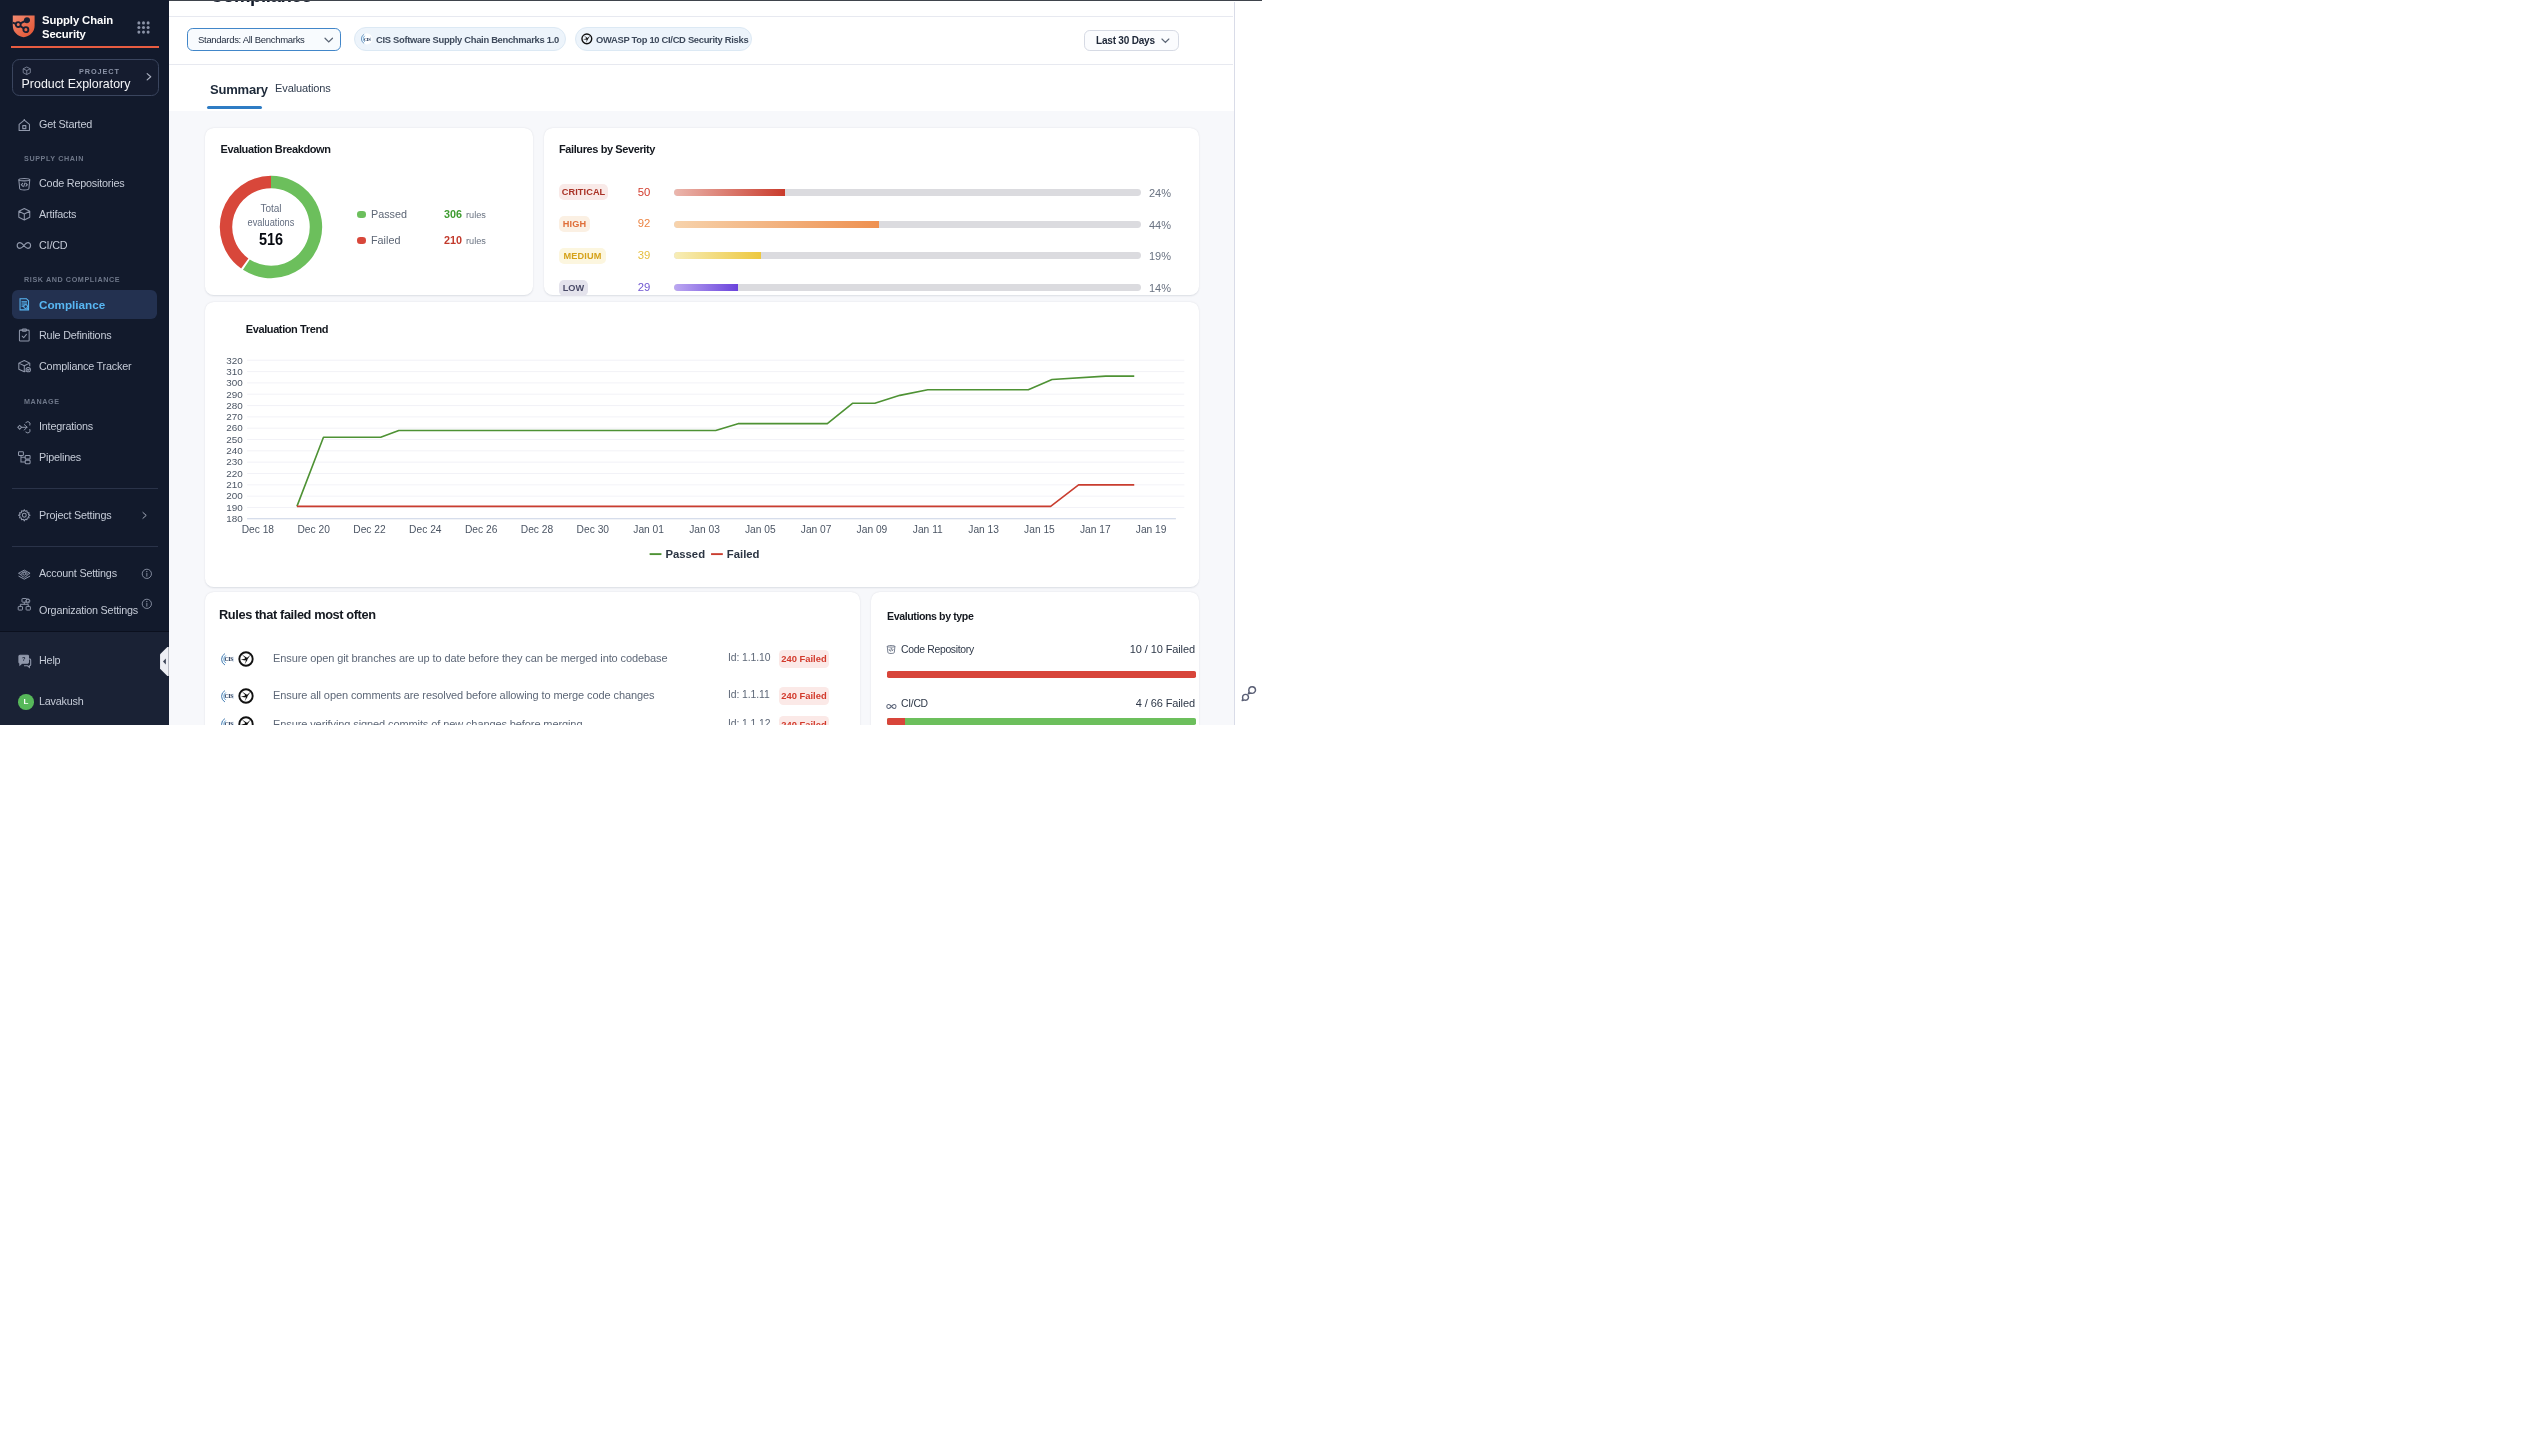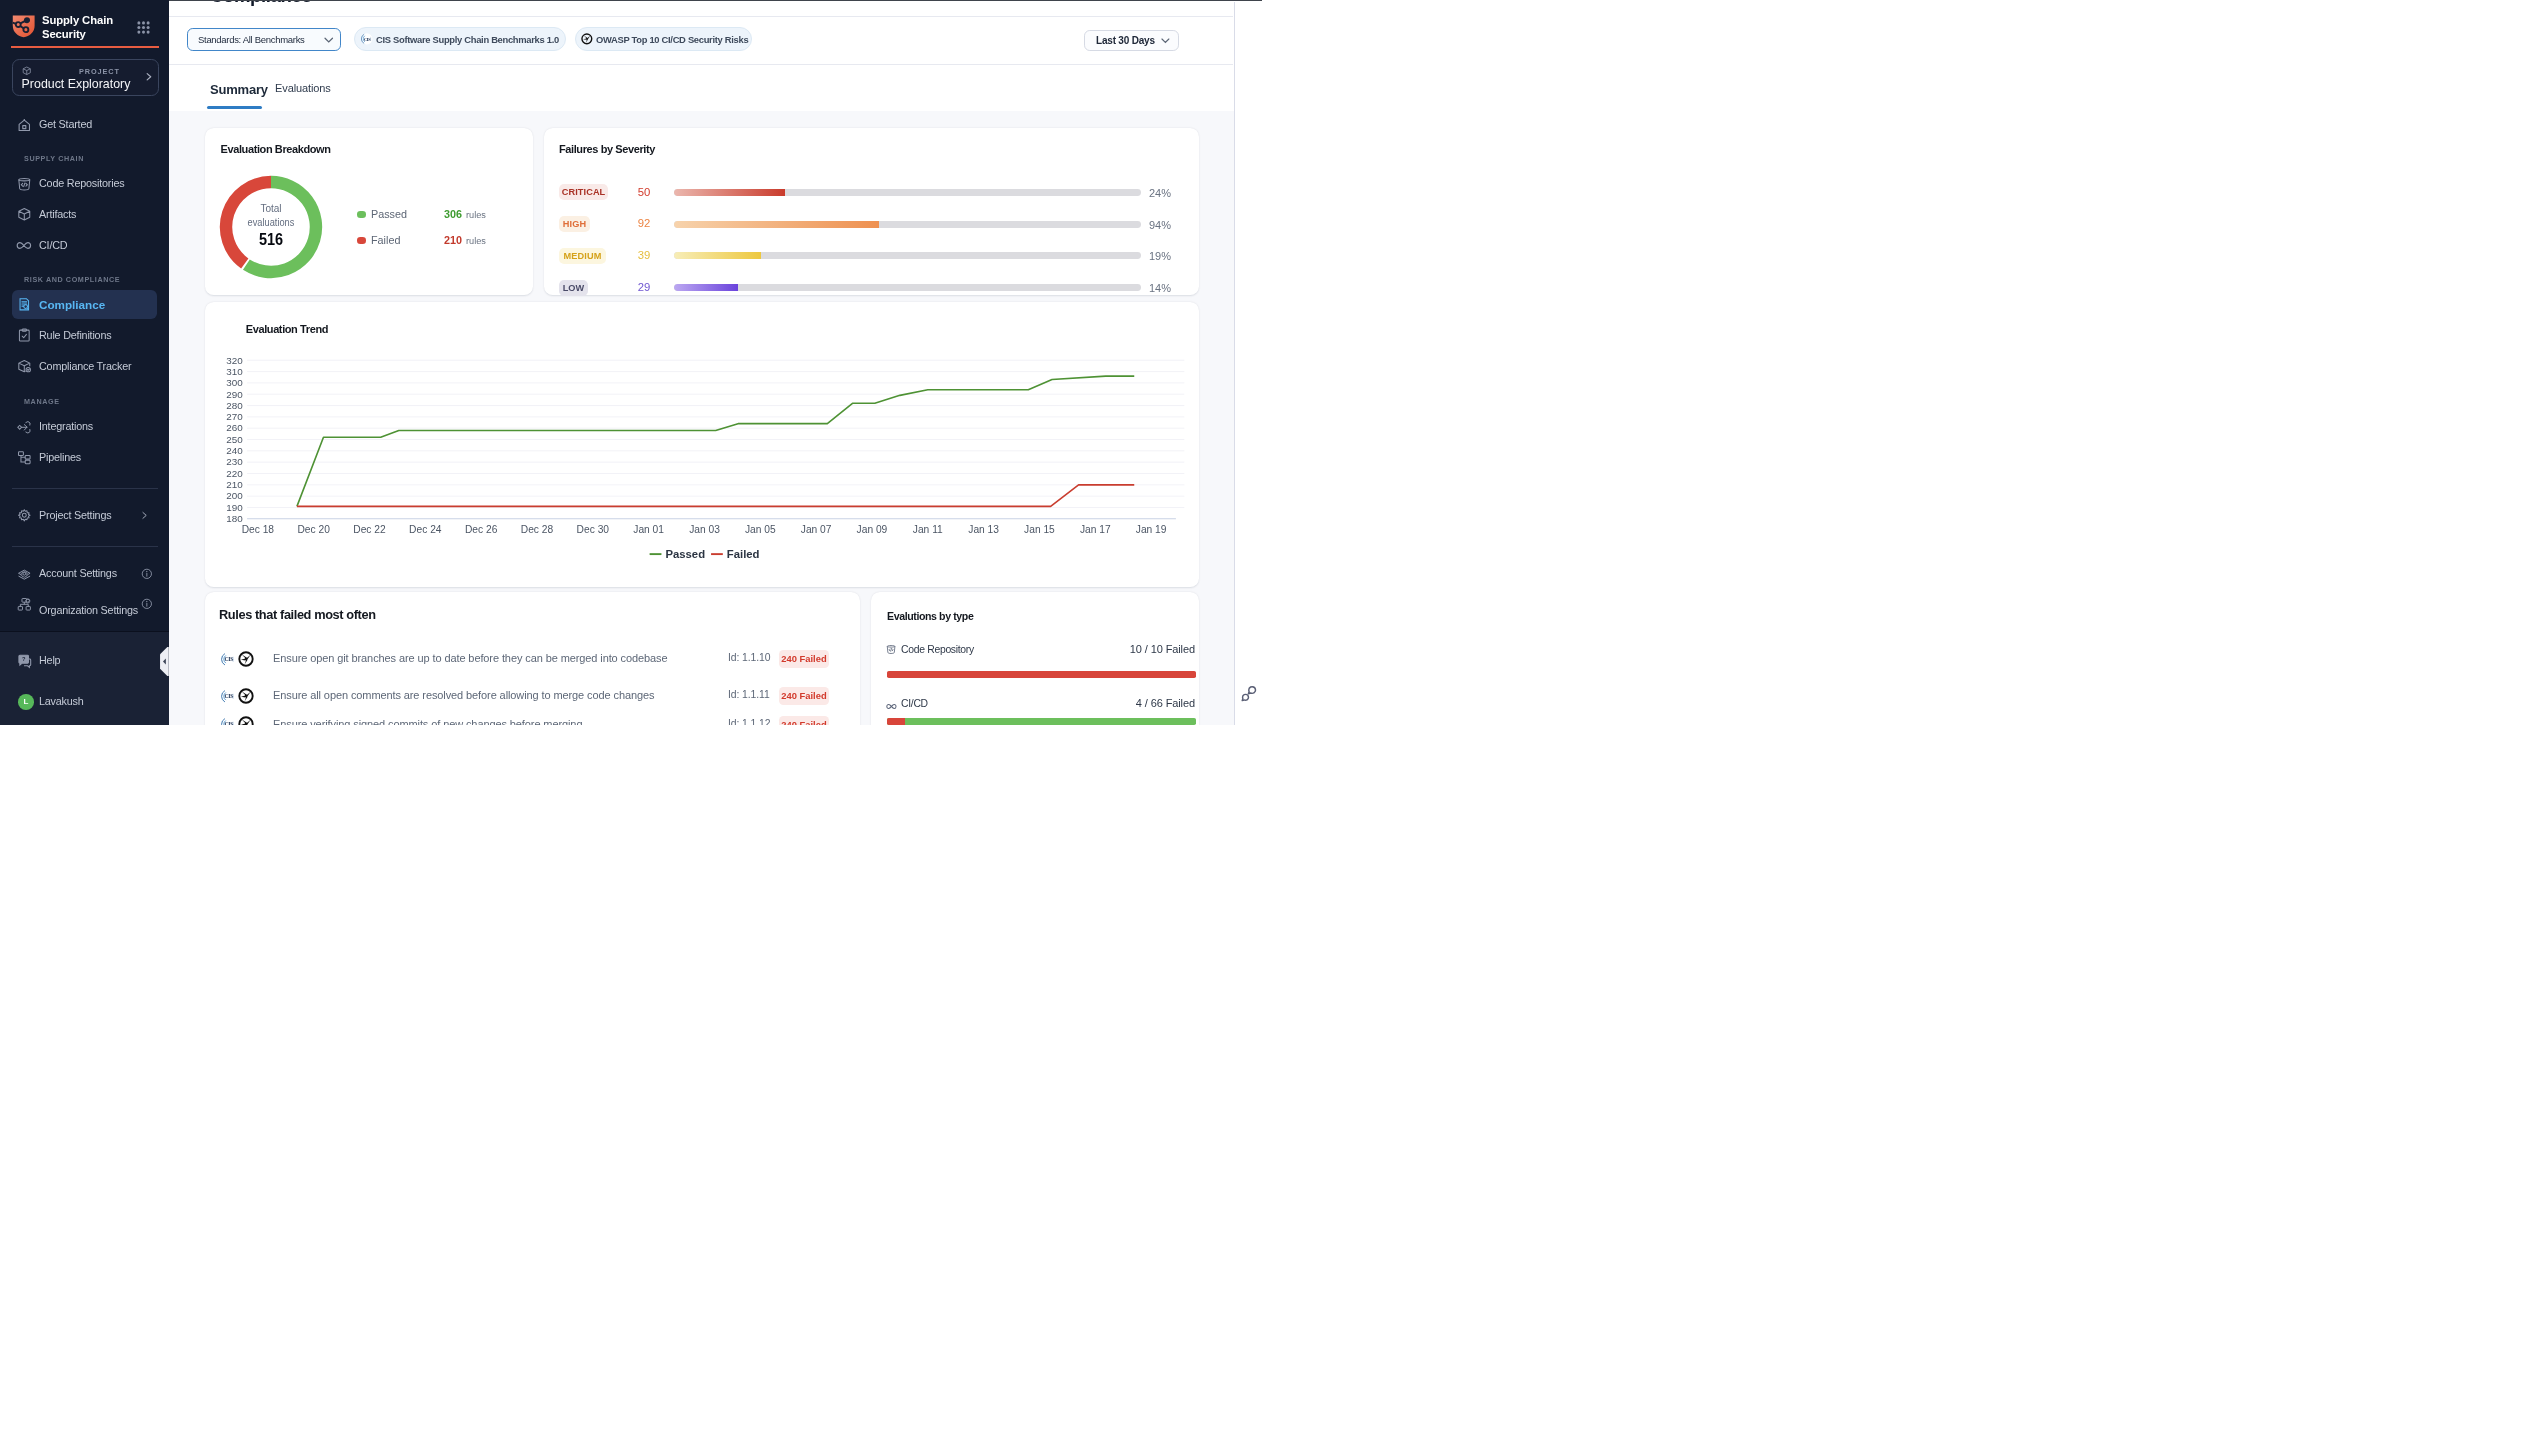--- a/index.html
+++ b/index.html
@@ -282,21 +282,21 @@
   <div class="abs sev-track" style="top:61px;">
       <div class="sev-fill" style="width:111px;background:linear-gradient(90deg,#EBB7AE,#C93B2C);"></div>
     </div>
   <div class="abs sev-pct" style="top:59px;">24%</div>
 
   <div class="abs sev-badge" style="left:15px;top:88px;width:31px;background:#FBF0E3;color:#DF6E38;">HIGH</div>
   <div class="abs sev-val" style="left:89px;top:89px;width:22px;color:#EC8443;">92</div>
   <div class="abs sev-track" style="top:93px;">
       <div class="sev-fill" style="width:205px;background:linear-gradient(90deg,#F7D3AC,#EE9050);"></div>
     </div>
-  <div class="abs sev-pct" style="top:91px;">94%</div>
+  <div class="abs sev-pct" style="top:91px;">44%</div>
 
   <div class="abs sev-badge" style="left:15px;top:120px;width:47px;background:#FCF6DF;color:#D5A21B;">MEDIUM</div>
   <div class="abs sev-val" style="left:89px;top:121px;width:22px;color:#E5BE3D;">39</div>
   <div class="abs sev-track" style="top:124px;">
       <div class="sev-fill" style="width:87px;background:linear-gradient(90deg,#F7EDB8,#EDC83F);"></div>
     </div>
   <div class="abs sev-pct" style="top:122px;">19%</div>
 
   <div class="abs sev-badge" style="left:15px;top:152px;width:29px;background:#E4E3EC;color:#4A4B68;">LOW</div>
   <div class="abs sev-val" style="left:89px;top:153px;width:22px;color:#7057D1;">29</div>

